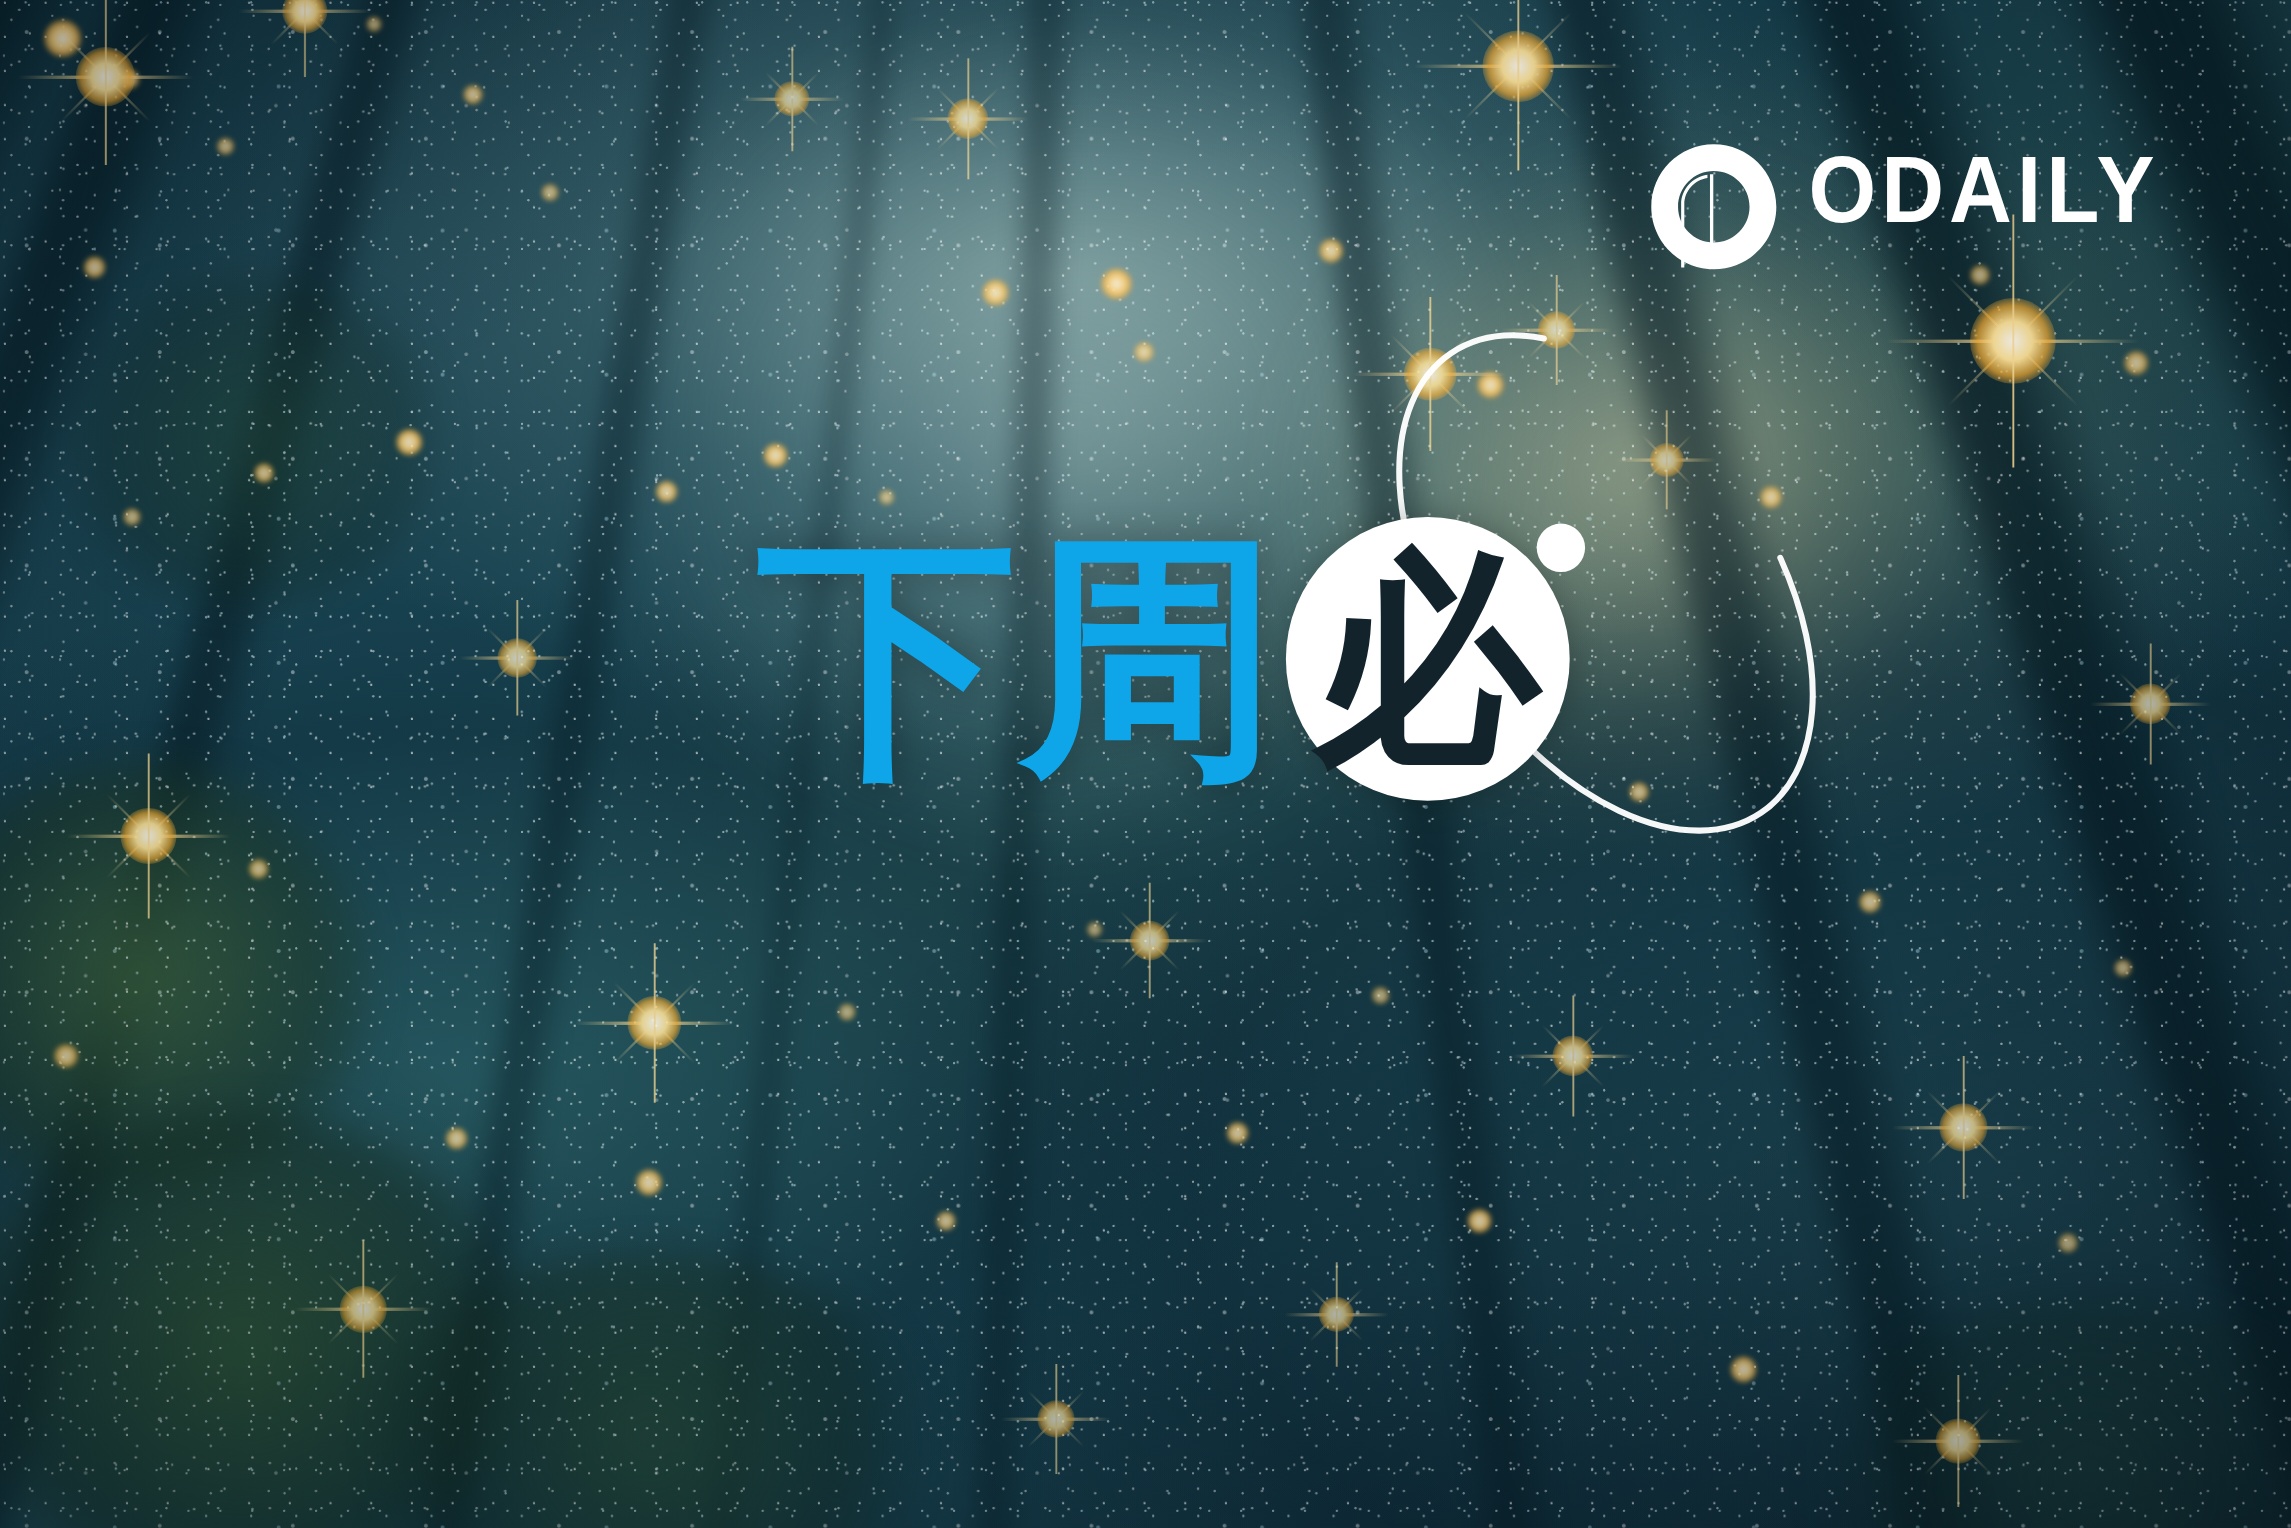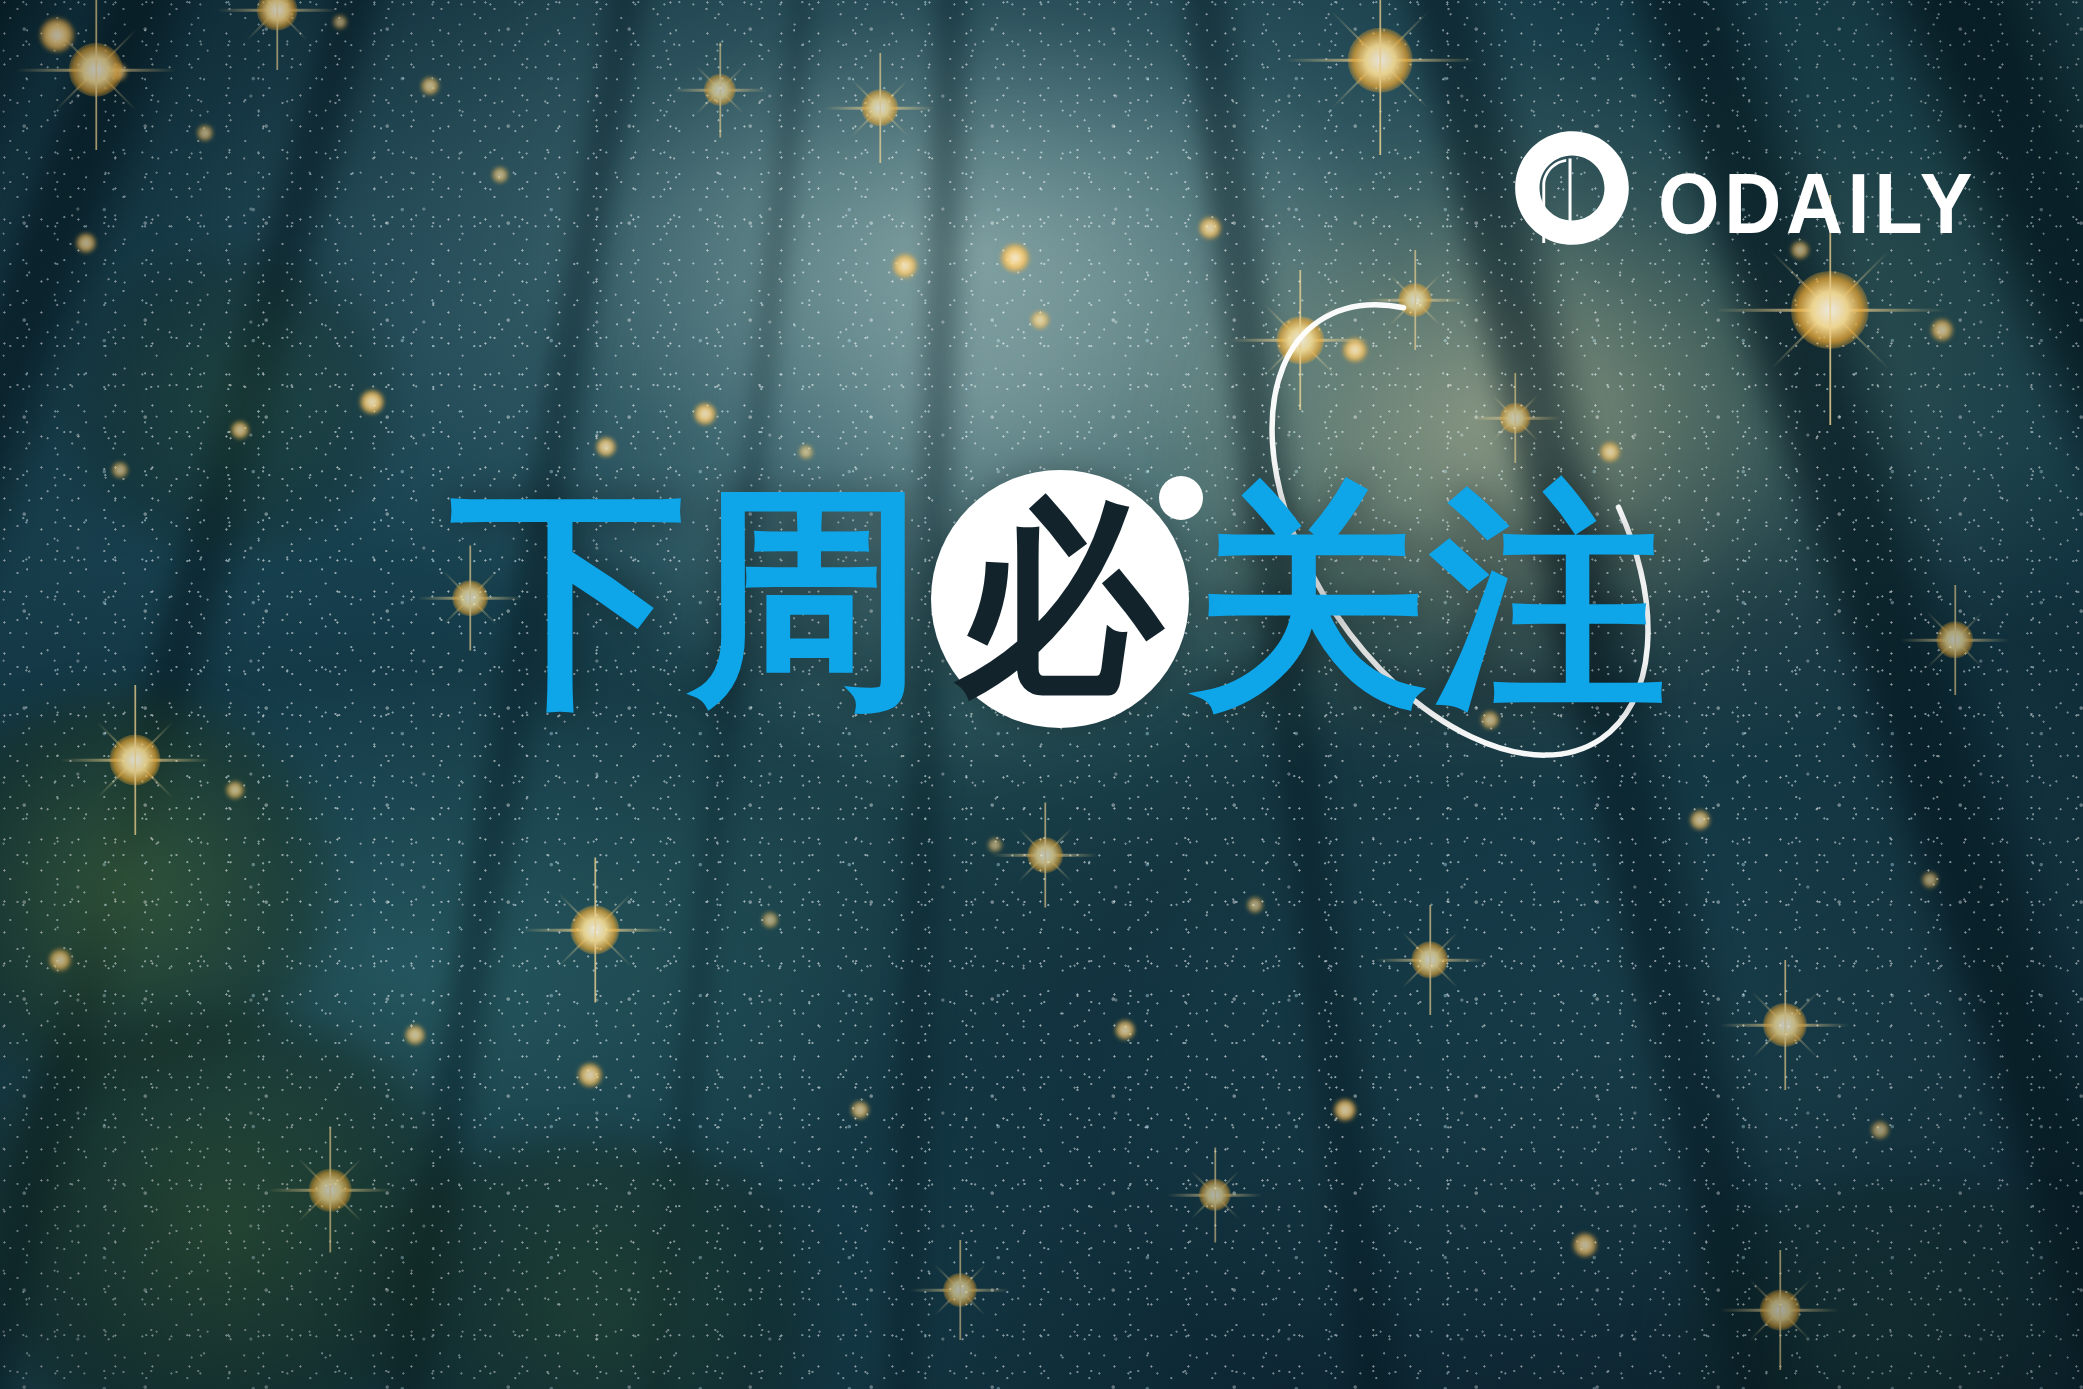--- a/index.html
+++ b/index.html
@@ -109,22 +109,22 @@
     transform:translate(-50%,-50%) rotate(-45deg);
   }
   .burst > u{
     position:absolute; left:50%; top:50%; width:34%; height:34%;
     transform:translate(-50%,-50%); border-radius:50%;
     background:radial-gradient(circle, #fffaf0 0%, #ffe49a 32%, rgba(255,178,50,.72) 58%, rgba(255,150,30,0) 78%);
   }
 
   
   #logo{
-    position:absolute; right:78px; top:130px;
-    display:flex; align-items:flex-end; gap:28px;
+    position:absolute; right:92px; top:130px;
+    display:flex; align-items:flex-start; gap:28px;
     z-index:14;
   }
   #logo-mark{ width:116px; height:116px; flex:0 0 auto; }
   #logo-word{
     color:#ffffff;
     font-family:"Liberation Sans", sans-serif;
     font-weight:700;
     font-size:86px;
     letter-spacing:5px;
     line-height:1;
@@ -395,18 +395,17 @@
   </div>
 
   <div id="headline">
     <div id="headline-inner">
       <span class="cjk">下周</span>
       <span class="badge-char">
         <span class="badge-circle"></span>
         <span class="badge-dot"></span>
         <span class="badge-glyph">必</span>
       </span>
-      <span class="cjk">关注</span>
     </div>
   </div>
 
 
 </div>
 
 </body></html>

